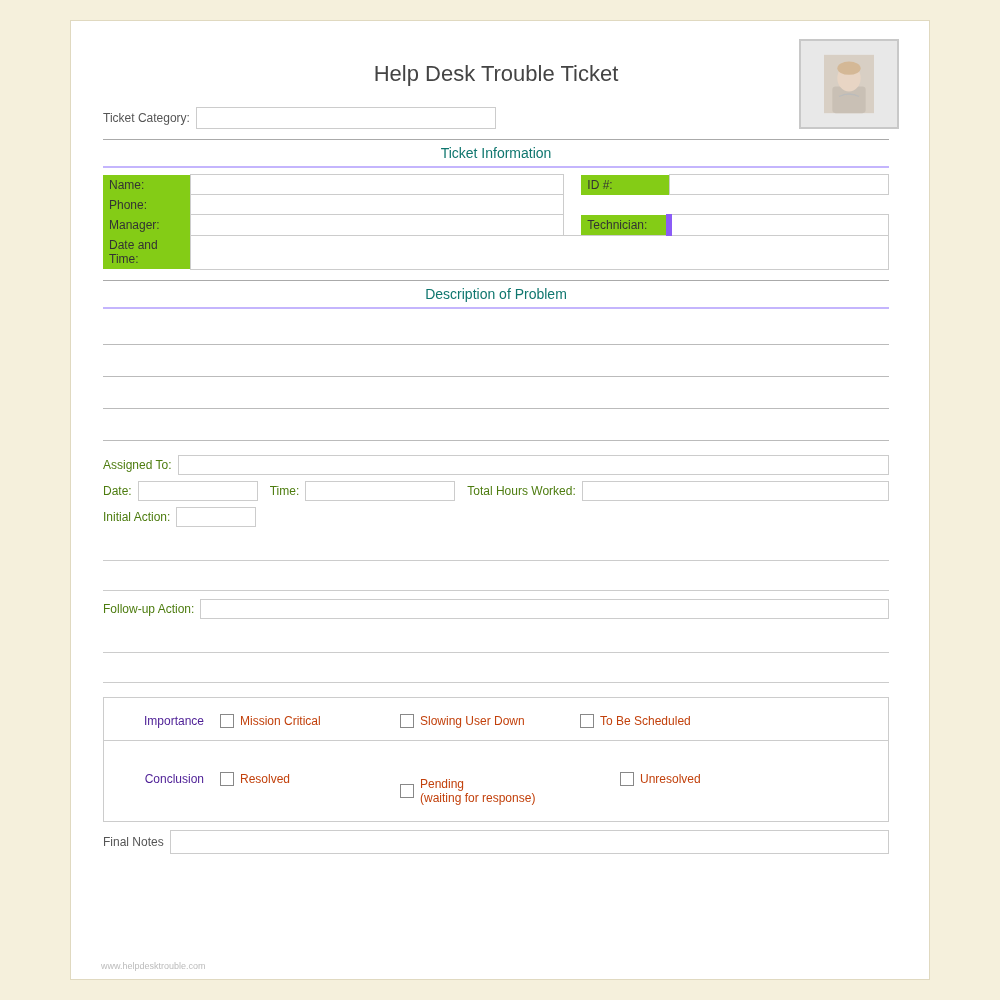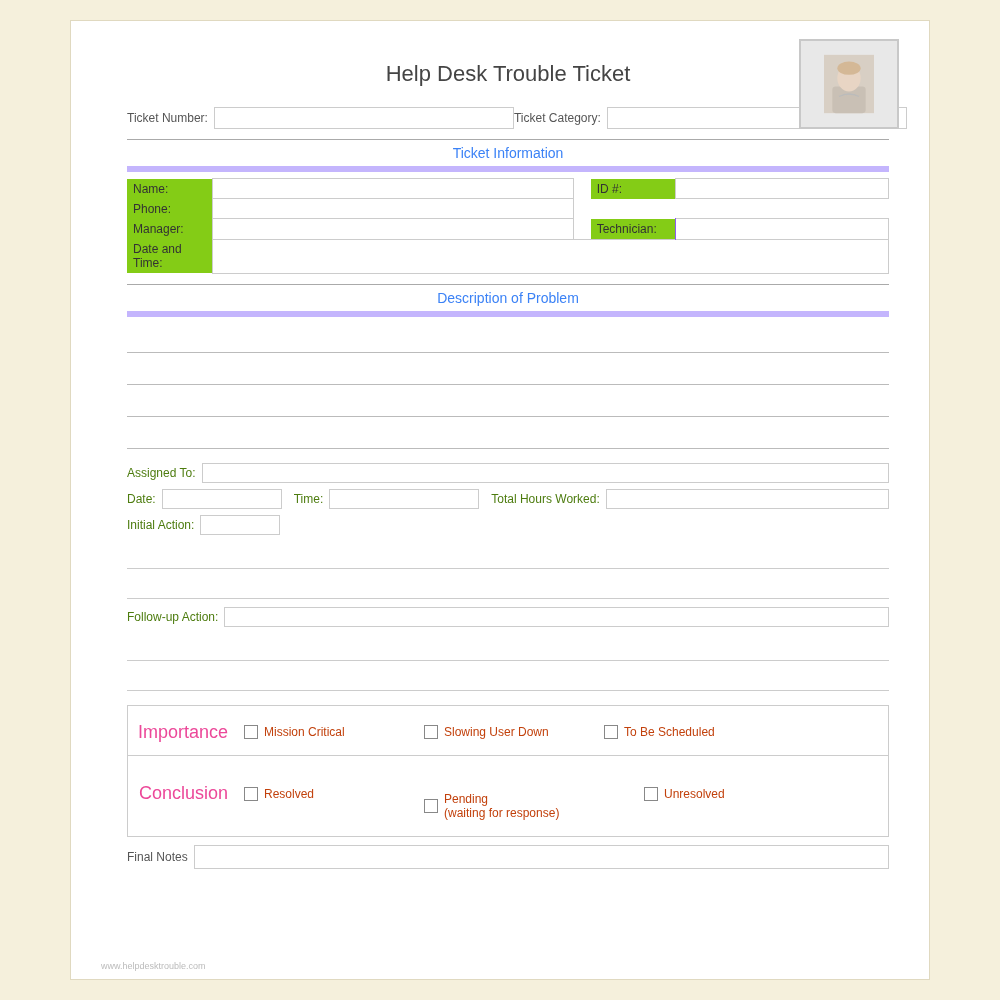--- a/index.html
+++ b/index.html
@@ -11,21 +11,21 @@
       display: flex;
       justify-content: center;
       align-items: center;
       min-height: 100vh;
       padding: 20px;
     }
     .page {
       background: #fff;
       width: 860px;
       min-height: 960px;
-      padding: 30px 40px 30px 56px;
+      padding: 30px 40px 30px 32px;
       position: relative;
       border: 1px solid #e0d9c0;
     }
     .photo-box {
       position: absolute;
       top: 18px;
       right: 30px;
       width: 100px;
       height: 90px;
       border: 2px solid #c8c8c8;
@@ -65,25 +65,25 @@
     }
     .field-input {
       border: 1px solid #ccc;
       height: 22px;
       background: #fff;
     }
     .input-long { width: 300px; }
     .section-header {
       background: #fff;
       border-top: 1px solid #aaa;
-      border-bottom: 6px solid #c4b5fd;
+      border-bottom: 2px solid #c4b5fd;
       text-align: center;
       padding: 5px 0;
       font-size: 14px;
-      color: #3b82f6;
+      color: #0f766e;
       margin: 6px 0;
     }
     .info-table {
       width: 100%;
       border-collapse: collapse;
       margin-bottom: 4px;
     }
     .info-table td {
       border: 1px solid #ccc;
       padding: 3px 6px;
@@ -144,22 +144,22 @@
       padding: 10px 0;
     }
     .importance-row, .conclusion-row {
       display: flex;
       align-items: center;
       padding: 6px 10px;
     }
     .row-section-label {
       width: 90px;
       text-align: right;
-      font-size: 18px;
-      color: #ec4899;
+      font-size: 12px;
+      color: #4c1d95;
       margin-right: 16px;
     }
     .checkbox-item {
       display: flex;
       align-items: center;
       margin-right: 20px;
       gap: 6px;
       font-size: 12px;
       color: #c2410c;
       min-width: 160px;
@@ -206,24 +206,20 @@
 
       <ellipse cx="30" cy="16" rx="14" ry="8" fill="#d4b896"></ellipse>
 
       <path d="M18 50 Q30 44 42 50" fill="none" stroke="#bbb" stroke-width="1.5"></path>
     </svg>
   </div>
 
   <h1 class="title">Help Desk Trouble Ticket</h1>
 
   <div class="top-fields">
-    <div class="field-row">
-      <span class="field-label">Ticket Number:</span>
-      <div class="field-input input-long"></div>
-    </div>
     <div class="field-row">
       <span class="field-label">Ticket Category:</span>
       <div class="field-input input-long"></div>
     </div>
   </div>
 
   <div class="section-header">
     <span>Ticket Information</span>
   </div>
 
@@ -240,21 +236,21 @@
       <td class="lbl">Phone:</td>
       <td style="border:1px solid #ccc;"></td>
       <td style="border:none;"></td>
       <td style="border:none;"></td>
       <td style="border:none;"></td>
     </tr>
     <tr>
       <td class="lbl">Manager:</td>
       <td style="border:1px solid #ccc;"></td>
       <td style="border:none;"></td>
-      <td class="lbl" style="border:none; border-right:1px solid #8b5cf6;">Technician:</td>
+      <td class="lbl" style="border:none; border-right:6px solid #8b5cf6;">Technician:</td>
       <td style="border:1px solid #ccc;"></td>
     </tr>
     <tr>
       <td class="lbl">Date and Time:</td>
       <td colspan="4" style="border:1px solid #ccc;"></td>
     </tr>
   </tbody>
     </table>
 
   <div class="desc-section">

